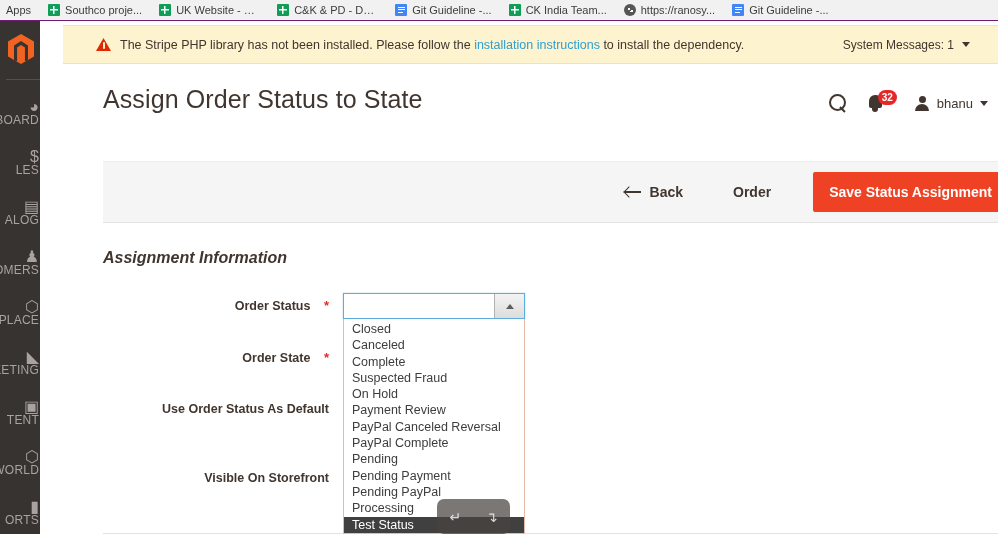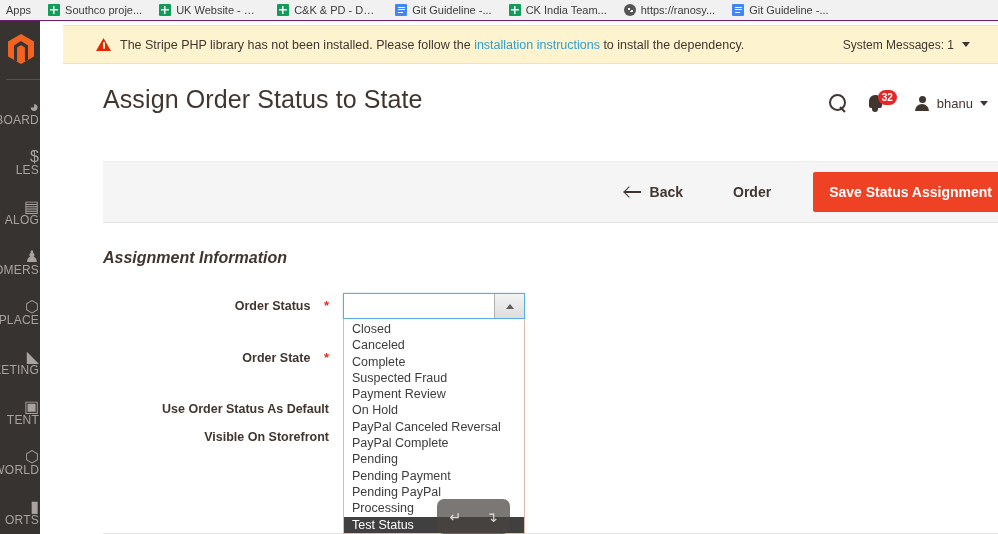--- a/index.html
+++ b/index.html
@@ -446,40 +446,40 @@
         <span class="req-star">*</span>
       </div>
     </div>
 
     <div class="field-row" style="top:376px">
       <div class="field-label">
         <span>Use Order Status As Default</span>
       </div>
     </div>
 
-    <div class="field-row" style="top:404px">
+    <div class="field-row" style="top:445px">
       <div class="field-label">
         <span>Visible On Storefront</span>
       </div>
     </div>
 
     <div class="select-shell">
       <span class="select-value"></span>
       <span class="select-btn">
         <span class="tri-up"></span>
       </span>
     </div>
 
     <div class="dropdown">
       <div class="dd-item">Closed</div>
       <div class="dd-item">Canceled</div>
       <div class="dd-item">Complete</div>
       <div class="dd-item">Suspected Fraud</div>
+      <div class="dd-item">On Hold</div>
       <div class="dd-item">Payment Review</div>
-      <div class="dd-item">On Hold</div>
       <div class="dd-item">PayPal Canceled Reversal</div>
       <div class="dd-item">PayPal Complete</div>
       <div class="dd-item">Pending</div>
       <div class="dd-item">Pending Payment</div>
       <div class="dd-item">Pending PayPal</div>
       <div class="dd-item">Processing</div>
       <div class="dd-item selected">Test Status</div>
     </div>
 
     <div class="content-divider"></div>

